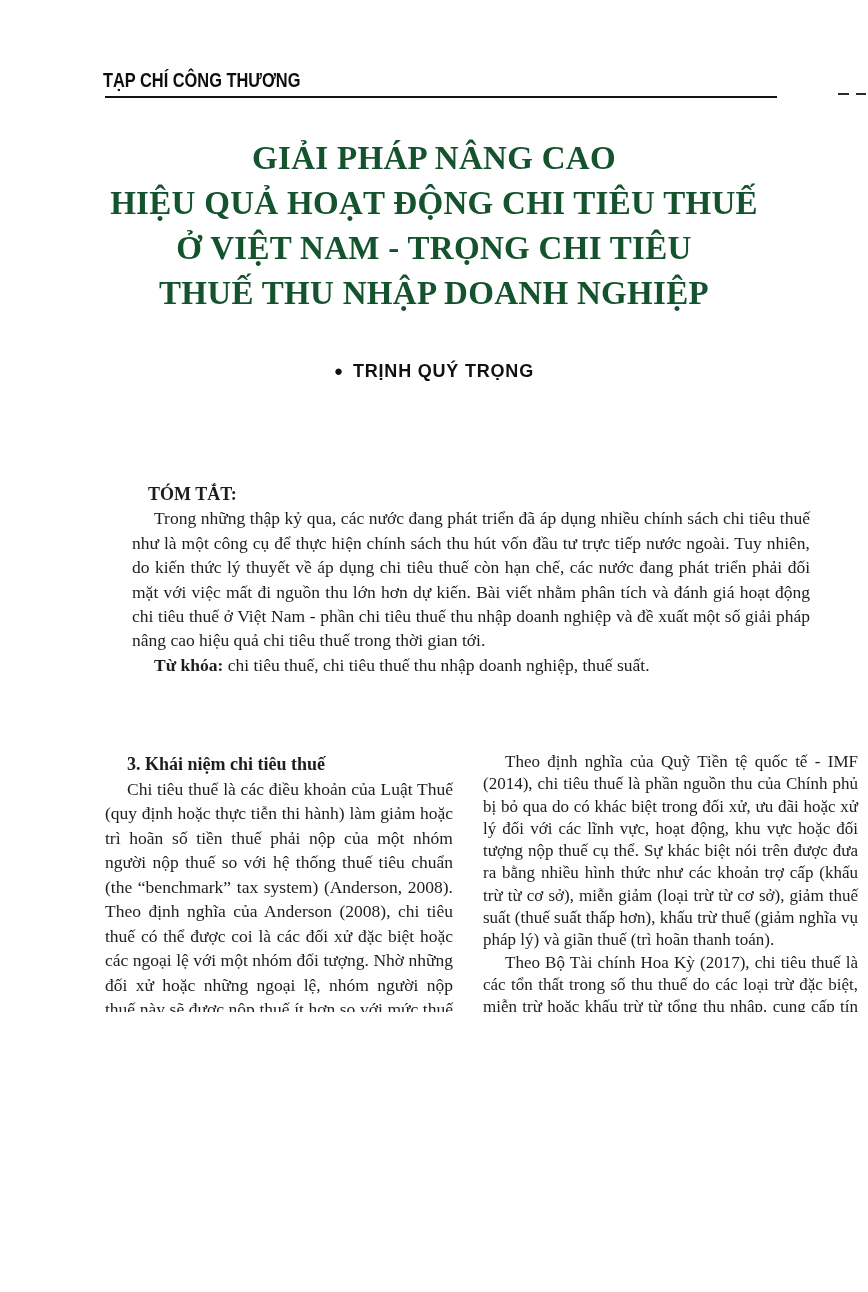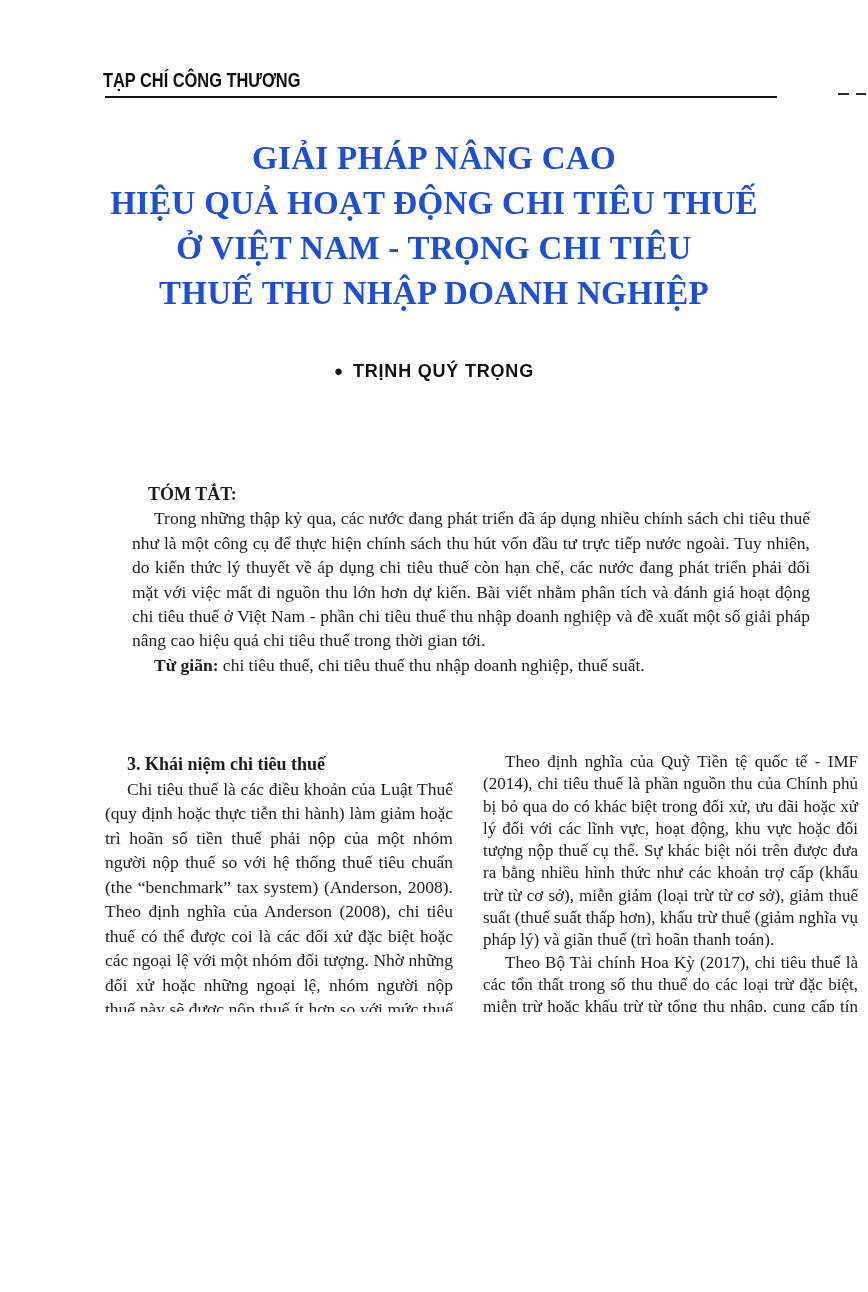--- a/index.html
+++ b/index.html
@@ -14,21 +14,21 @@
     font-size:21px; letter-spacing:0px; white-space:nowrap;
     transform:scaleX(0.78); transform-origin:left center; color:#0d0d0d;
   }
   .header-rule { position:absolute; left:105px; top:96px; width:672px; height:2px; background:#141414; }
   .header-dash { position:absolute; top:93px; height:2px; background:#2a2a2a; }
   .header-dash.d1 { left:838px; width:11px; }
   .header-dash.d2 { left:856px; width:10px; }
   
   .article-title {
     position:absolute; left:60px; width:748px; top:136px; text-align:center;
-    font-weight:bold; font-size:33px; line-height:45px; color:#1d4ed8;
+    font-weight:bold; font-size:33px; line-height:45px; color:#14532d;
     letter-spacing:0.3px;
   }
   
   .author-line {
     position:absolute; left:0; width:868px; top:361px; text-align:center;
     font-family:"Liberation Sans", sans-serif; font-weight:bold;
     font-size:18px; letter-spacing:0.8px; color:#101010;
   }
   .author-line .bullet { font-size:15px; margin-right:9px; position:relative; top:-1px; }
   
@@ -74,21 +74,21 @@
     <div>THUẾ THU NHẬP DOANH NGHIỆP</div>
   </div>
 
   <div class="author-line">
     <span class="bullet">●</span><span>TRỊNH QUÝ TRỌNG</span>
   </div>
 
   <div class="abstract">
     <div class="abstract-heading">TÓM TẮT:</div>
     <p class="abstract-body">Trong những thập kỷ qua, các nước đang phát triển đã áp dụng nhiều chính sách chi tiêu thuế như là một công cụ để thực hiện chính sách thu hút vốn đầu tư trực tiếp nước ngoài. Tuy nhiên, do kiến thức lý thuyết về áp dụng chi tiêu thuế còn hạn chế, các nước đang phát triển phải đối mặt với việc mất đi nguồn thu lớn hơn dự kiến. Bài viết nhằm phân tích và đánh giá hoạt động chi tiêu thuế ở Việt Nam - phần chi tiêu thuế thu nhập doanh nghiệp và đề xuất một số giải pháp nâng cao hiệu quả chi tiêu thuế trong thời gian tới.</p>
-    <p class="keywords-line"><span class="keywords-label">Từ giãn:</span><span> chi tiêu thuế, chi tiêu thuế thu nhập doanh nghiệp, thuế suất.</span></p>
+    <p class="keywords-line"><span class="keywords-label">Từ khóa:</span><span> chi tiêu thuế, chi tiêu thuế thu nhập doanh nghiệp, thuế suất.</span></p>
   </div>
 
   <div class="col col-left">
     <div class="section-heading">3. Khái niệm chi tiêu thuế</div>
     <p>Chi tiêu thuế là các điều khoản của Luật Thuế (quy định hoặc thực tiễn thi hành) làm giảm hoặc trì hoãn số tiền thuế phải nộp của một nhóm người nộp thuế so với hệ thống thuế tiêu chuẩn (the “benchmark” tax system) (Anderson, 2008). Theo định nghĩa của Anderson (2008), chi tiêu thuế có thể được coi là các đối xử đặc biệt hoặc các ngoại lệ với một nhóm đối tượng. Nhờ những đối xử hoặc những ngoại lệ, nhóm người nộp thuế này sẽ được nộp thuế ít hơn so với mức thuế được quy định trong hệ thống thuế tiêu chuẩn. Cụ thể, với thuế thu nhập cá nhân, các đối xử đặc biệt hoặc các ngoại lệ có thể được thể hiện ngay từ quy định về cơ sở thuế (các thu nhập chịu thuế) đến thuế suất và thời gian chịu thuế. Đối với Chính phủ, chi tiêu thuế là một sự thất thu trong tổng nguồn thu; nhưng đối với người nộp thuế, đó là sự giảm nhẹ số thuế phải nộp được pháp luật công nhận. Theo Schick (2007), chi</p>
   </div>
 
   <div class="col col-right">
     <p>Theo định nghĩa của Quỹ Tiền tệ quốc tế - IMF (2014), chi tiêu thuế là phần nguồn thu của Chính phủ bị bỏ qua do có khác biệt trong đối xử, ưu đãi hoặc xử lý đối với các lĩnh vực, hoạt động, khu vực hoặc đối tượng nộp thuế cụ thể. Sự khác biệt nói trên được đưa ra bằng nhiều hình thức như các khoản trợ cấp (khấu trừ từ cơ sở), miễn giảm (loại trừ từ cơ sở), giảm thuế suất (thuế suất thấp hơn), khấu trừ thuế (giảm nghĩa vụ pháp lý) và giãn thuế (trì hoãn thanh toán).</p>
     <p>Theo Bộ Tài chính Hoa Kỳ (2017), chi tiêu thuế là các tổn thất trong số thu thuế do các loại trừ đặc biệt, miễn trừ hoặc khấu trừ từ tổng thu nhập, cung cấp tín dụng đặc biệt, thuế suất ưu đãi và trì hoãn trách nhiệm nộp thuế được nêu ra trong luật thuế liên bang. Tại Canada, chi tiêu thuế được khẳng</p>

